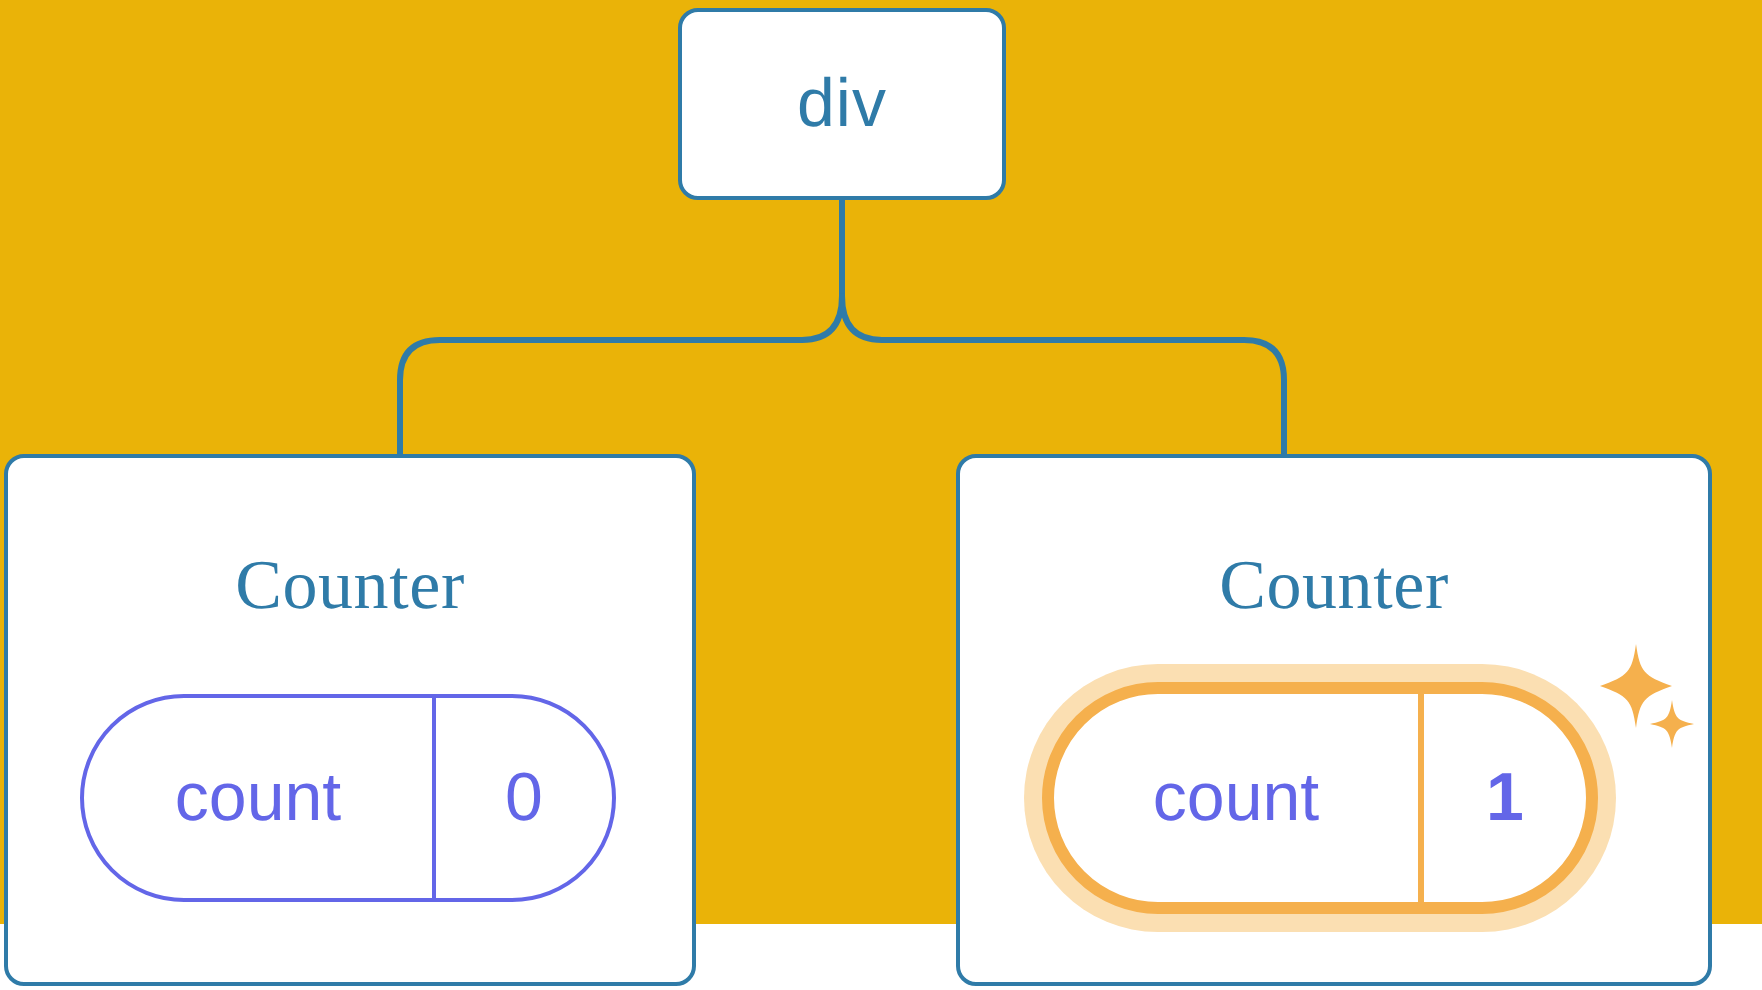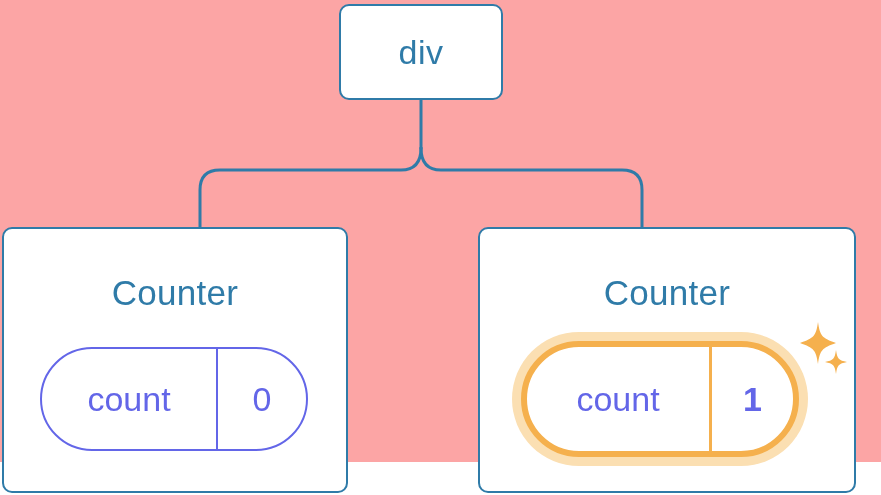--- a/index.html
+++ b/index.html
@@ -9,21 +9,21 @@
   body {
     width: 881px;
     height: 495px;
     overflow: hidden;
     font-family: "Liberation Sans", sans-serif;
   }
   #stage {
     position: relative;
     width: 881px;
     height: 462px;
-    background: #fca5a5;
+    background: #eab308;
   }
 
   
   #connectors {
     position: absolute;
     left: 0;
     top: 0;
     width: 881px;
     height: 495px;
     pointer-events: none;
@@ -65,20 +65,21 @@
   .card-title {
     position: absolute;
     left: 0;
     right: 0;
     top: 46px;
     text-align: center;
     color: #2f7ba8;
     font-size: 35px;
     line-height: 1;
     letter-spacing: 0.3px;
+    font-family: Liberation Serif, serif;
   }
 
   
   .pill {
     position: absolute;
     box-sizing: border-box;
     display: flex;
     align-items: stretch;
     background: #ffffff;
   }

